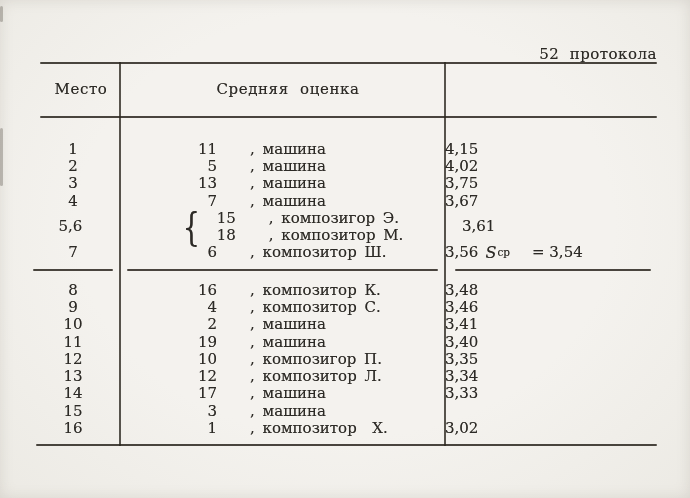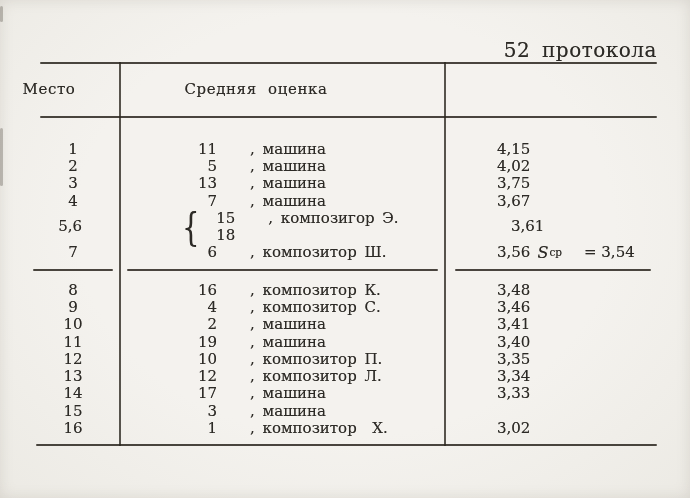--- a/index.html
+++ b/index.html
@@ -6,29 +6,29 @@
   .page{
     position:relative;
     width:690px;height:498px;
     background:radial-gradient(ellipse at 50% 45%, #f4f2ee 55%, #eceae4 100%);
     font-family:"DejaVu Serif","Liberation Serif",serif;
     color:#2c2a26;
     text-shadow:0 0 .5px rgba(60,55,45,.55);
     box-shadow:inset 0 0 14px rgba(120,112,98,.18);
   }
   .note{
-    position:absolute;top:38px;right:33px;
-    font-size:20px;letter-spacing:.5px;word-spacing:5px;
+    position:absolute;top:45px;right:33px;
+    font-size:15px;letter-spacing:.5px;word-spacing:5px;
   }
   .rule{position:absolute;background:rgba(42,38,31,.85);height:2px;border-radius:1px;}
   .vrule{position:absolute;background:rgba(42,38,31,.78);width:2px;}
   .artifact{position:absolute;background:rgba(70,64,52,.30);border-radius:2px;}
 
   .thead{
-    position:absolute;left:22px;top:62px;width:617px;height:54px;
+    position:absolute;left:54px;top:62px;width:617px;height:54px;
     display:flex;align-items:center;
     font-size:15px;letter-spacing:.6px;word-spacing:6px;
   }
   .th{text-align:center;}
   .th-place{width:80px;padding-right:26px;box-sizing:border-box;}
   .th-melody{width:325px;}
   .th-score{width:212px;padding-left:48px;}
 
   .tbody{position:absolute;left:40px;top:140px;width:617px;font-size:15px;}
   .row{display:flex;height:17.3px;}
@@ -37,21 +37,21 @@
   .c-place{
     width:80px;padding-right:14px;
     display:flex;align-items:center;justify-content:center;
   }
   .c-melody{width:325px;display:flex;align-items:center;}
   .c-melody.stack{display:block;position:relative;}
   .mline{height:17.3px;display:flex;align-items:center;}
   .num{display:inline-block;width:97px;text-align:right;white-space:pre;}
   .auth{white-space:pre;word-spacing:3px;margin-left:33px;}
   .c-score{
-    width:212px;padding-left:52px;
+    width:212px;
     display:flex;align-items:center;white-space:pre;
   }
   .spacer{height:19.9px;}
   .brace{
     position:absolute;left:44px;top:17.3px;
     font-size:27px;font-weight:400;
     transform:translateY(-50%) scaleY(1.45);
     font-family:"DejaVu Serif",serif;
   }
   .ssym{font-style:italic;margin-left:7px;font-size:16px;}
@@ -120,20 +120,21 @@
     <div class="row tall">
       <div class="cell c-place">5,6</div>
       <div class="cell c-melody stack">
         <span class="brace">{</span>
         <div class="mline">
             <span class="num">15</span>
             <span class="auth">, композигор Э.</span>
           </div>
         <div class="mline">
             <span class="num">18</span>
+            <span class="auth">, композитор М.</span>
           </div>
       </div>
       <div class="cell c-score">3,61</div>
     </div>
 
     <div class="row">
       <div class="cell c-place">7</div>
       <div class="cell c-melody">
           <span class="num">6</span>
           <span class="auth">, композитор Ш.</span>
@@ -172,21 +173,21 @@
       <div class="cell c-melody">
           <span class="num">19</span>
           <span class="auth">, машина</span>
         </div>
       <div class="cell c-score">3,40</div>
     </div>
     <div class="row">
       <div class="cell c-place">12</div>
       <div class="cell c-melody">
           <span class="num">10</span>
-          <span class="auth">, композитор П.</span>
+          <span class="auth">, композигор П.</span>
         </div>
       <div class="cell c-score">3,35</div>
     </div>
     <div class="row">
       <div class="cell c-place">13</div>
       <div class="cell c-melody">
           <span class="num">12</span>
           <span class="auth">, композитор Л.</span>
         </div>
       <div class="cell c-score">3,34</div>

